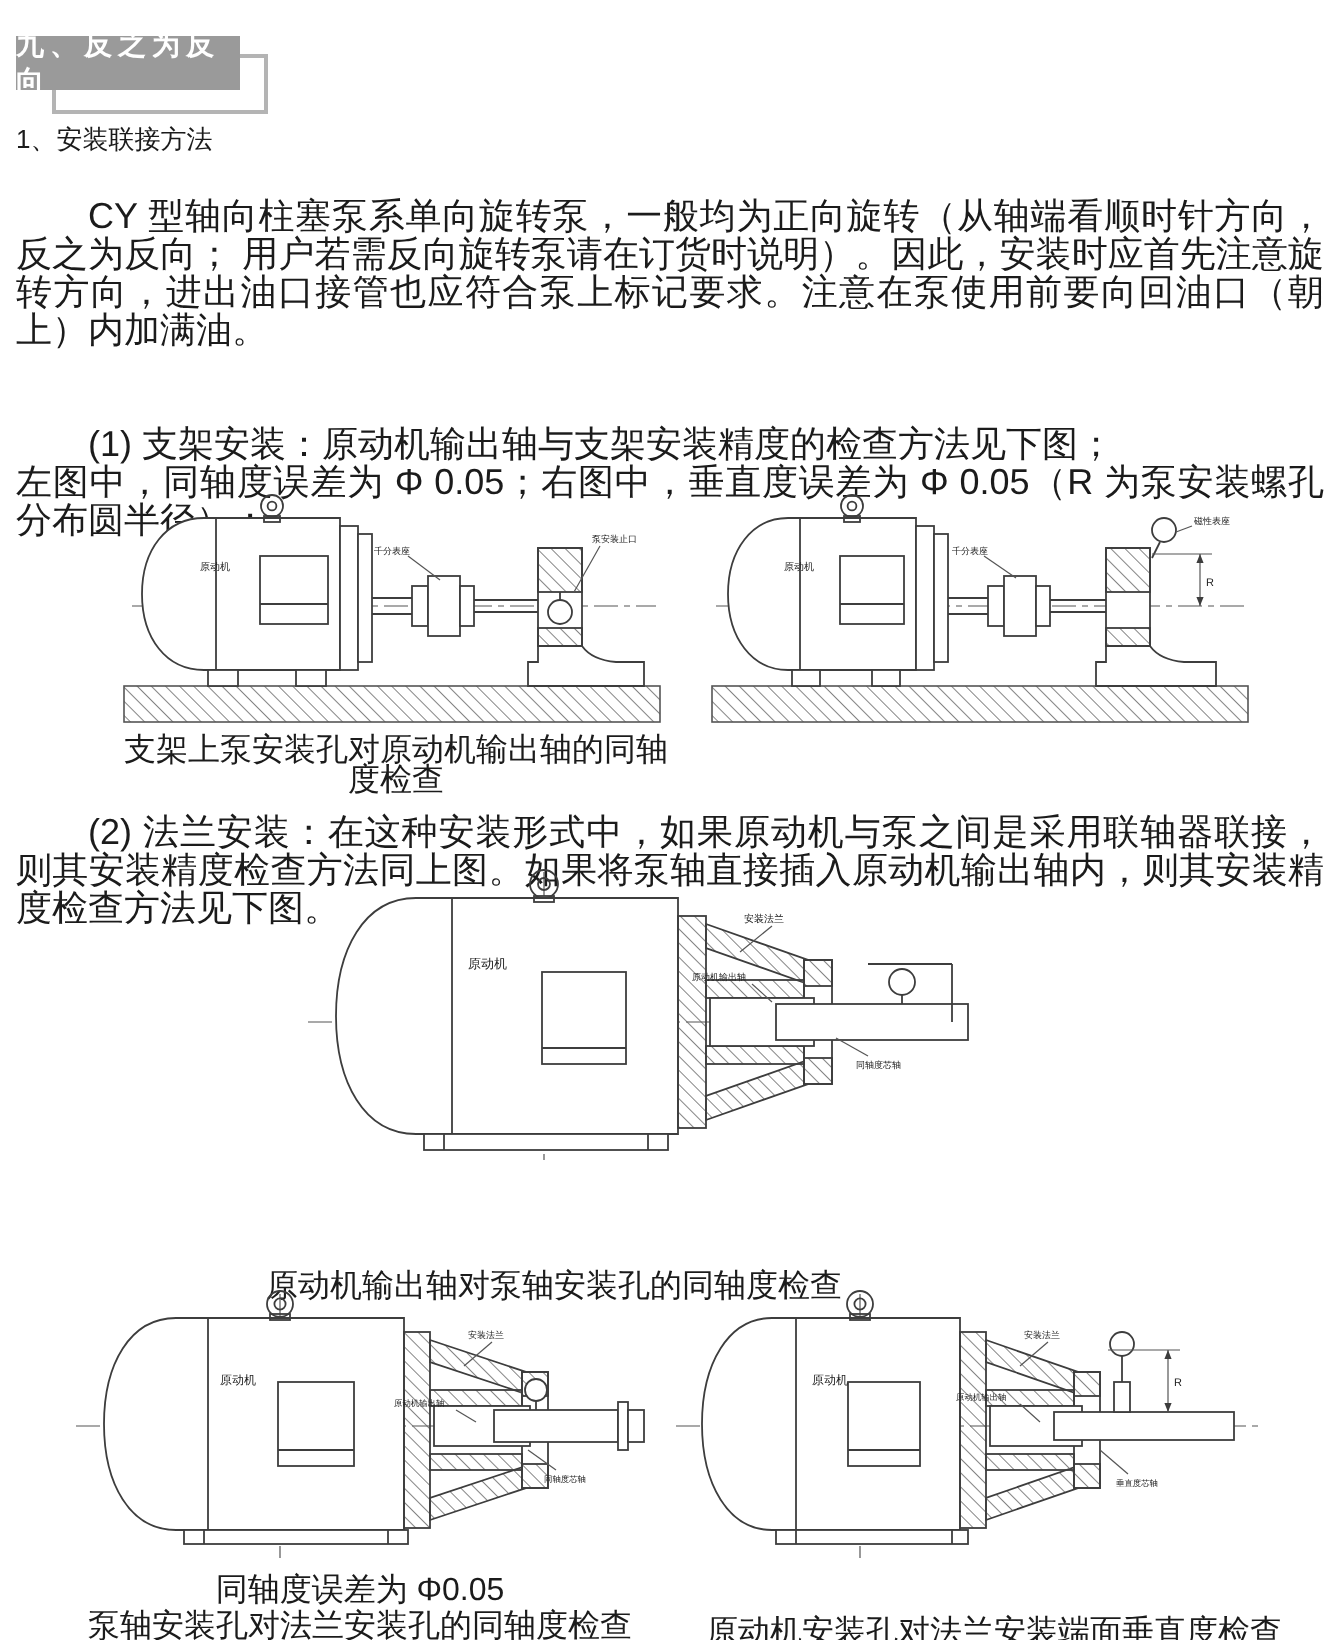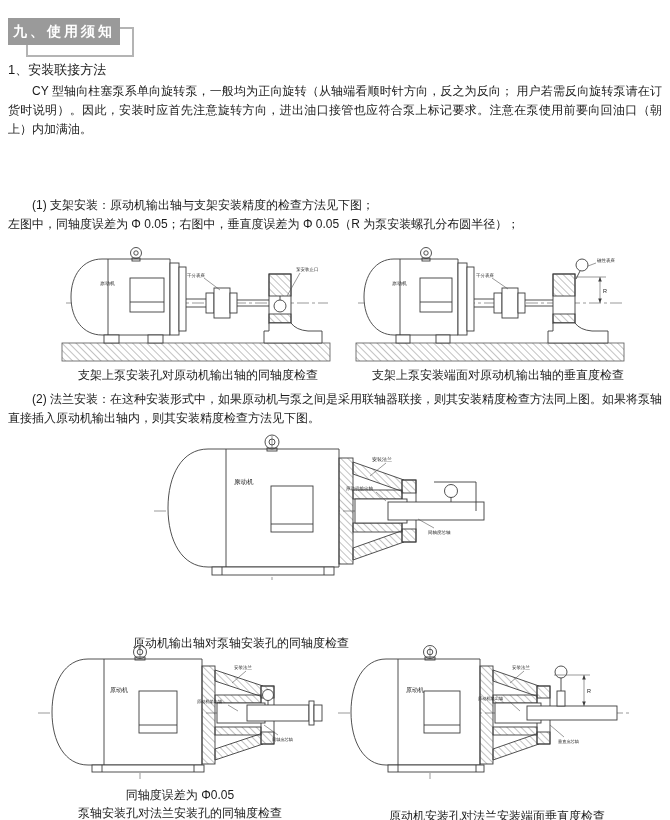--- a/index.html
+++ b/index.html
@@ -4,24 +4,24 @@
 <style>
   html,body{margin:0;padding:0;background:#ffffff;}
   .page{position:relative;width:670px;height:820px;background:#ffffff;overflow:hidden;
         font-family:"Liberation Sans","DejaVu Sans",sans-serif;color:#1b1b1b;}
   .abs{position:absolute;}
   .badge-shadow{left:26px;top:27px;width:104px;height:26px;border:2px solid #b4b4b4;background:#ffffff;}
   .badge{left:8px;top:18px;width:112px;height:27px;background:#9a9a9a;color:#ffffff;
          display:flex;align-items:center;justify-content:center;
          font-size:14px;font-weight:bold;letter-spacing:3px;}
   .sect-title{left:8px;top:61px;font-size:13px;font-weight:normal;}
-  .para{left:8px;width:654px;font-size:12px;line-height:19px;text-align:justify;}
+  .para{left:8px;width:654px;font-size:18px;line-height:19px;text-align:justify;margin-top:17px;}
   .indent{text-indent:2em;}
   .p1{top:82px;} .p2{top:139px;} .i1{top:196px;} .i1n{top:215px;} .i2{top:390px;}
-  .cap{font-size:12px;line-height:15px;text-align:center;color:#1b1b1b;}
+  .cap{font-size:16px;line-height:15px;text-align:center;color:#1b1b1b;}
   .capL{text-align:left;}
   .c-tl{left:56px;top:368px;width:284px;}
   .c-tr{left:346px;top:368px;width:304px;}
   .c-m1{left:133px;top:588px;width:520px;}
   .c-m2{left:133px;top:636px;width:520px;}
   .c-bl1{left:36px;top:788px;width:288px;text-align:center;}
   .c-bl2{left:36px;top:806px;width:288px;}
   .c-br1{left:336px;top:790px;width:322px;}
   .c-br2{left:336px;top:809px;width:322px;}
   svg{display:block;}
@@ -30,21 +30,21 @@
   .fill{fill:#ffffff;}
   .thin{stroke:#555;stroke-width:0.6;}
   .cl{stroke:#555;stroke-width:0.6;stroke-dasharray:12 3 3 3;}
 </style>
 </head>
 <body>
 
 <div class="page">
 
   <div class="abs badge-shadow"></div>
-  <div class="abs badge">九、使用须知</div>
+  <div class="abs badge">九、反之为反向</div>
 
   <div class="abs sect-title">1、安装联接方法</div>
   <div class="abs para indent p1">CY 型轴向柱塞泵系单向旋转泵，一般均为正向旋转（从轴端看顺时针方向，反之为反向； 用户若需反向旋转泵请在订货时说明）。因此，安装时应首先注意旋转方向，进出油口接管也应符合泵上标记要求。注意在泵使用前要向回油口（朝上）内加满油。</div>
   <div class="abs para indent i1">(1) 支架安装：原动机输出轴与支架安装精度的检查方法见下图；</div>
   <div class="abs para i1n">左图中，同轴度误差为 Φ 0.05；右图中，垂直度误差为 Φ 0.05（R 为泵安装螺孔分布圆半径）；</div>
 
   <svg class="abs" style="left:56px;top:246px;" width="284" height="122" viewBox="0 0 284 122">
     <defs>
       <pattern id="hA" width="5" height="5" patternUnits="userSpaceOnUse" patternTransform="rotate(-45)">
         <line x1="0" y1="0" x2="0" y2="5" stroke="#666" stroke-width="0.8"></line>
@@ -145,21 +145,20 @@
     </g>
     <line class="thin" x1="142" y1="32" x2="158" y2="43"></line>
     <line class="thin" x1="246" y1="17" x2="238" y2="20"></line>
     <text x="42" y="39" font-size="5">原动机</text>
     <text x="126" y="31" font-size="4.5">千分表座</text>
     <text x="247" y="16" font-size="4.5">磁性表座</text>
     <text x="253" y="47" font-size="5.5">R</text>
   </svg>
 
   <div class="abs cap c-tl">支架上泵安装孔对原动机输出轴的同轴度检查</div>
-  <div class="abs cap c-tr">支架上泵安装端面对原动机输出轴的垂直度检查</div>
 
   <div class="abs para indent i2">(2) 法兰安装：在这种安装形式中，如果原动机与泵之间是采用联轴器联接，则其安装精度检查方法同上图。如果将泵轴直接插入原动机输出轴内，则其安装精度检查方法见下图。</div>
 
   <svg class="abs" style="left:146px;top:434px;" width="340" height="150" viewBox="0 0 340 150">
     <defs>
       <pattern id="hC" width="5" height="5" patternUnits="userSpaceOnUse" patternTransform="rotate(-45)">
         <line x1="0" y1="0" x2="0" y2="5" stroke="#666" stroke-width="0.8"></line>
       </pattern>
     </defs>
     <line class="cl" x1="8" y1="77" x2="334" y2="77"></line>

